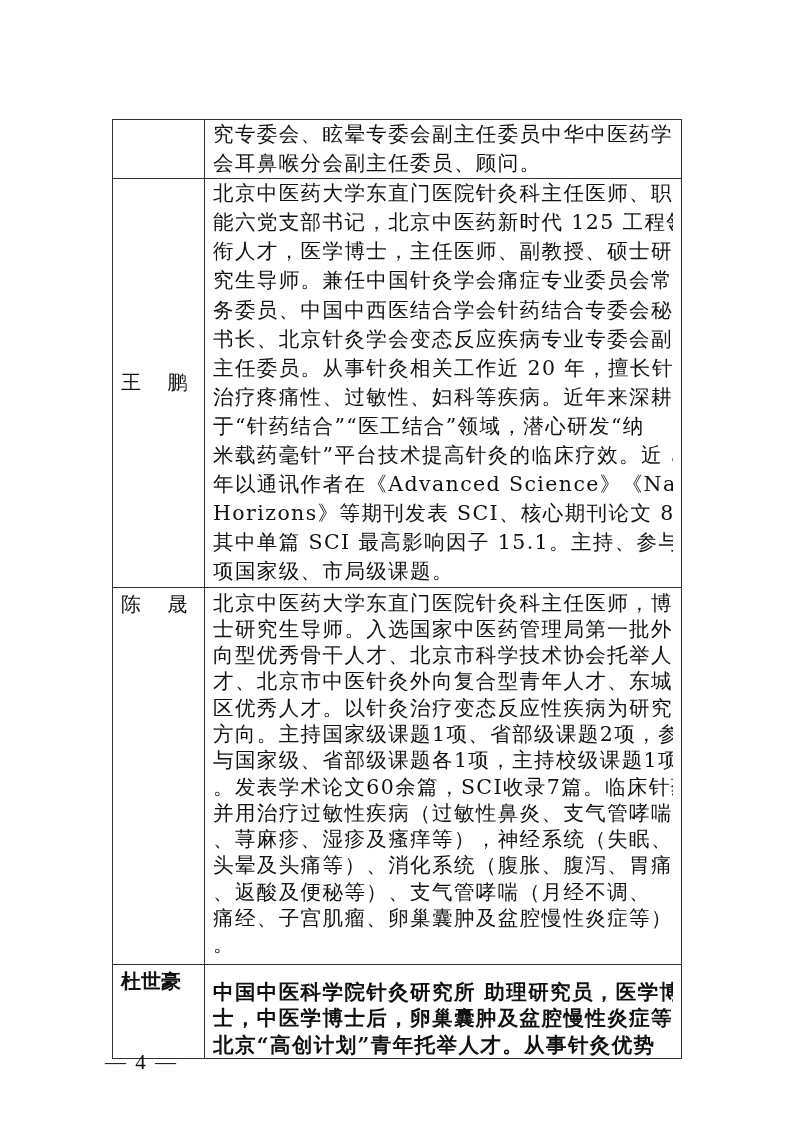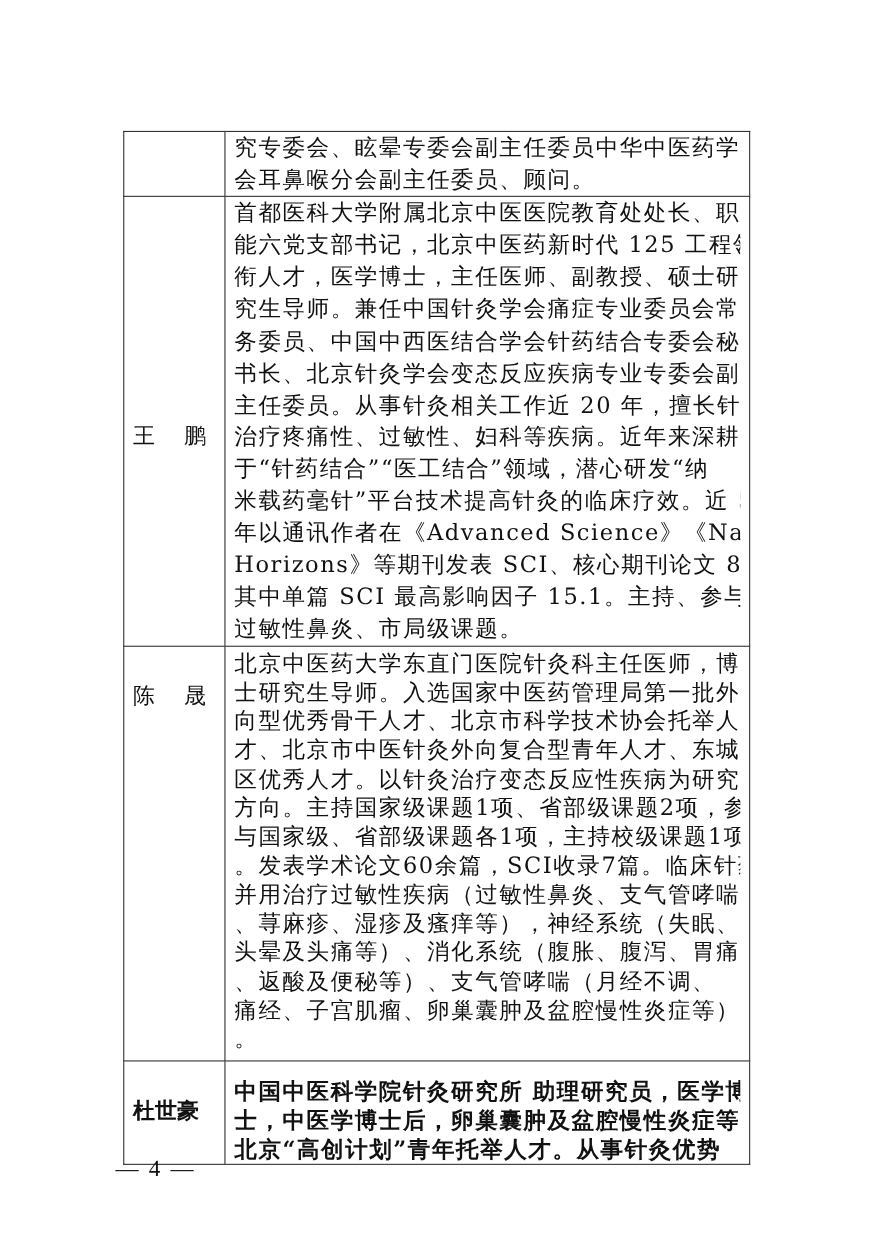--- a/index.html
+++ b/index.html
@@ -2,21 +2,21 @@
 <html><head>
 <meta charset="utf-8">
 <style>
   html, body { margin:0; padding:0; background:#fff; }
   body { width:800px; height:1131px; position:relative; overflow:hidden;
          font-family:"DejaVu Serif", "Liberation Serif", serif; color:#111; }
   .tbl { position:absolute; left:112px; top:119px; width:570px;
          border-collapse:collapse; table-layout:fixed; }
   .tbl td { border:1.5px solid #333; vertical-align:top; padding:0; }
   .name-col { width:92px; }
-  .name { font-size:20px; line-height:29px; padding:0 0 0 8px; letter-spacing:0; white-space:pre;margin-top:28px; }
+  .name { font-size:20px; line-height:29px; padding:0 0 0 8px; letter-spacing:0; white-space:pre; }
   .desc { font-size:20.5px; line-height:29.1px; padding:0 8px 0 8px; letter-spacing:1.4px;
           white-space:normal; }
   .desc .ln { display:block; white-space:nowrap; overflow:hidden; }
   .page-num { position:absolute; left:105px; top:1050px; font-size:21px;
               font-family:"Liberation Serif", serif; letter-spacing:2px; }
 </style>
 </head>
 <body>
 
 <table class="tbl">
@@ -35,34 +35,34 @@
           <span class="ln">会耳鼻喉分会副主任委员、顾问。</span>
         </div>
       </td>
     </tr>
     <tr style="height:378px;">
       <td style="vertical-align:middle;">
           <div class="name">王　 鹏</div>
         </td>
       <td>
         <div class="desc">
-          <span class="ln">首都医科大学附属北京中医医院教育处处长、职</span>
+          <span class="ln">北京中医药大学东直门医院针灸科主任医师、职</span>
           <span class="ln">能六党支部书记，北京中医药新时代 125 工程领</span>
           <span class="ln">衔人才，医学博士，主任医师、副教授、硕士研</span>
           <span class="ln">究生导师。兼任中国针灸学会痛症专业委员会常</span>
           <span class="ln">务委员、中国中西医结合学会针药结合专委会秘</span>
           <span class="ln">书长、北京针灸学会变态反应疾病专业专委会副</span>
           <span class="ln">主任委员。从事针灸相关工作近 20 年，擅长针灸</span>
           <span class="ln">治疗疼痛性、过敏性、妇科等疾病。近年来深耕</span>
           <span class="ln">于“针药结合”“医工结合”领域，潜心研发“纳</span>
           <span class="ln">米载药毫针”平台技术提高针灸的临床疗效。近 5</span>
           <span class="ln">年以通讯作者在《Advanced Science》《Nanoscale</span>
           <span class="ln">Horizons》等期刊发表 SCI、核心期刊论文 8 篇，</span>
           <span class="ln">其中单篇 SCI 最高影响因子 15.1。主持、参与多</span>
-          <span class="ln">过敏性鼻炎、市局级课题。</span>
+          <span class="ln">项国家级、市局级课题。</span>
         </div>
       </td>
     </tr>
     <tr style="height:377px;">
       <td>
           <div class="name" style="padding-top:2px;">陈　 晟</div>
         </td>
       <td>
         <div class="desc" style="line-height:26.3px;padding-top:2px;">
           <span class="ln">北京中医药大学东直门医院针灸科主任医师，博</span>

